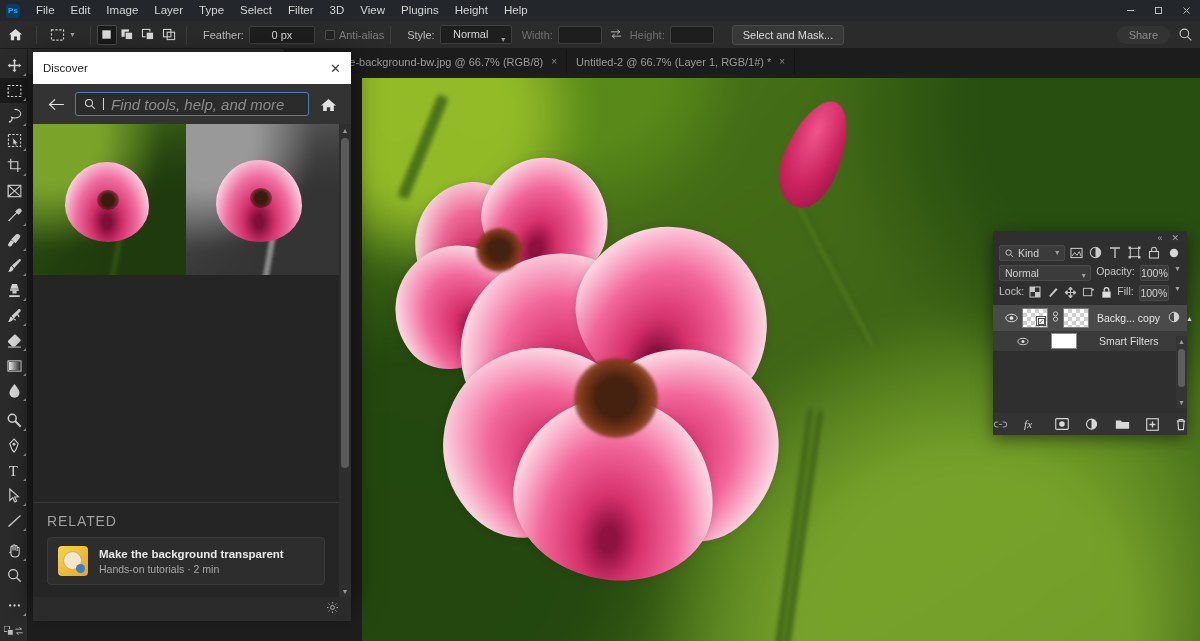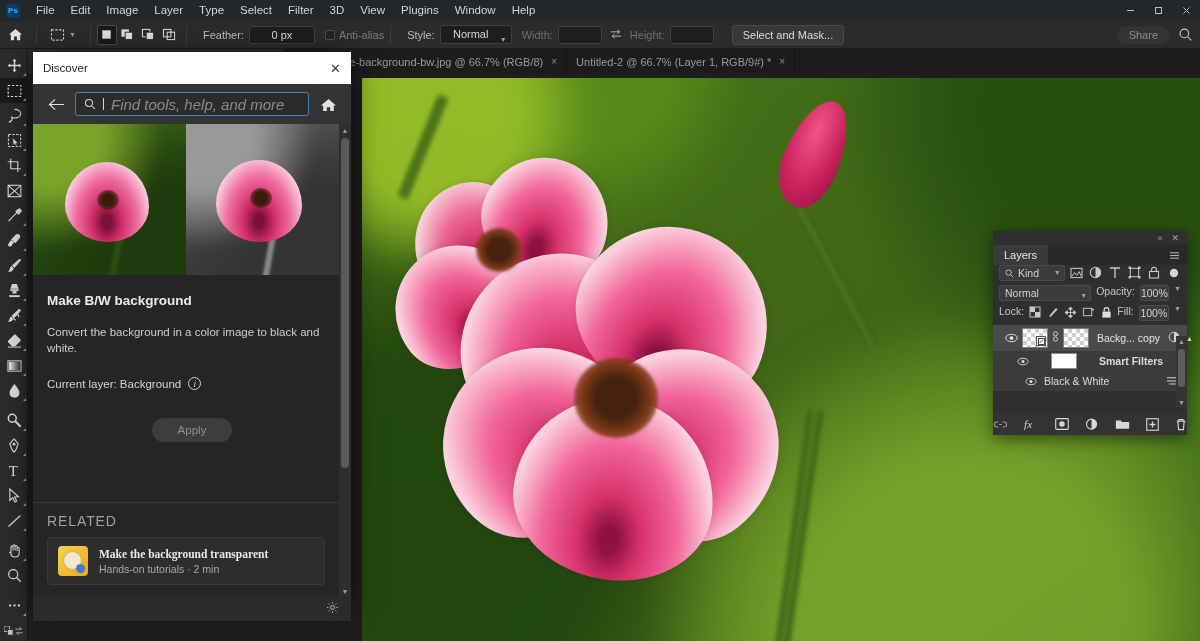--- a/index.html
+++ b/index.html
@@ -117,21 +117,21 @@
   .related-wrap{position:absolute;left:0;bottom:0;width:306px;background:#252525;border-top:1px solid #383838;padding:10px 14px 12px 14px;}
   .rel-h{font-size:14px;letter-spacing:.9px;color:#a0a0a0;}
   .rel-card{margin-top:8px;border:1px solid #3a3a3a;border-radius:4px;background:#2d2d2d;
     display:flex;align-items:center;gap:11px;padding:8px 10px;}
   .rel-thumb{width:30px;height:30px;border-radius:4px;flex:none;position:relative;overflow:hidden;
     background:linear-gradient(135deg,#f6d44a,#e8a62a);}
   .rel-thumb .circ{position:absolute;left:5px;top:5px;width:19px;height:19px;border-radius:50%;
     background:#f3e7cd;border:1.5px solid #cfae6a;}
   .rel-thumb .hand{position:absolute;right:3px;bottom:3px;width:9px;height:9px;border-radius:50%;
     background:#3f7fbf;}
-  .rel-t{font-size:11.5px;font-weight:bold;color:#e9e9e9;font-family:Liberation Serif, serif;}
+  .rel-t{font-size:11.5px;font-weight:bold;color:#e9e9e9;}
   .rel-s{font-size:10.5px;color:#a8a8a8;margin-top:3px;}
   .dsc-scroll{position:absolute;right:0;top:0;width:12px;height:473px;background:#2e2e2e;}
   .dsc-scroll .chev{position:absolute;left:0;width:12px;height:12px;display:flex;align-items:center;justify-content:center;color:#9a9a9a;font-size:7px;}
   .dsc-thumb{position:absolute;left:2px;top:14px;width:8px;height:330px;background:#5a5a5a;border-radius:4px;}
   .dsc-foot{height:24px;background:#2b2b2b;display:flex;align-items:center;justify-content:flex-end;padding-right:12px;}
 
   
   .layers{position:absolute;left:993px;top:231px;width:194px;height:204px;background:#2f2f2f;
     box-shadow:0 4px 16px rgba(0,0,0,.5);}
   .lp-top{height:14px;display:flex;align-items:center;justify-content:flex-end;gap:9px;padding-right:8px;color:#a5a5a5;font-size:9px;}
@@ -152,21 +152,21 @@
   .lp-chev{font-size:7px;color:#a0a0a0;}
   .lock-ico{width:14px;height:14px;display:flex;align-items:center;justify-content:center;}
   .lyr{display:flex;align-items:center;height:26px;gap:4px;padding-left:12px;background:#4a4a4a;}
   .lyr .eye{width:16px;display:flex;align-items:center;justify-content:center;}
   .lthumb{width:26px;height:20px;flex:none;position:relative;border:1px solid #7c7c7c;
     background:
       conic-gradient(#cfcfcf 25%,#ffffff 0 50%,#cfcfcf 0 75%,#ffffff 0) 0 0/8px 8px;}
   .lthumb .badge{position:absolute;right:1px;bottom:1px;width:10px;height:10px;background:#f2f2f2;
     border:1px solid #555;display:flex;align-items:center;justify-content:center;}
   .lname{font-size:10.5px;color:#e4e4e4;margin-left:4px;white-space:nowrap;}
-  .lyr-sub{display:flex;align-items:center;height:20px;padding-left:24px;gap:22px;background:#3b3b3b;font-weight:bold;}
+  .lyr-sub{display:flex;align-items:center;height:20px;padding-left:24px;gap:22px;background:#3b3b3b;}
   .lyr-sub2{display:flex;align-items:center;height:20px;padding-left:32px;gap:7px;background:#3b3b3b;}
   .mask-t{width:26px;height:16px;background:#fff;border:1px solid #8a8a8a;flex:none;}
   .sub-lbl{font-size:10.5px;color:#dcdcdc;}
   .lp-scroll{position:absolute;right:0;top:105px;width:11px;height:72px;background:#343434;}
   .lp-scroll .c{width:11px;height:11px;display:flex;align-items:center;justify-content:center;color:#9c9c9c;font-size:7px;}
   .lp-sbthumb{position:absolute;left:2px;top:13px;width:7px;height:38px;background:#5e5e5e;border-radius:4px;}
   .lp-bottom{position:absolute;left:0;bottom:0;width:194px;height:22px;background:#333;
     display:flex;align-items:center;justify-content:center;gap:16px;}
   .lp-bi{width:15px;height:15px;display:flex;align-items:center;justify-content:center;}
   .lp-thinrow{position:absolute;left:4px;bottom:22px;width:186px;height:7px;overflow:hidden;}
@@ -183,21 +183,21 @@
         <div class="menu-item">File</div>
         <div class="menu-item">Edit</div>
         <div class="menu-item">Image</div>
         <div class="menu-item">Layer</div>
         <div class="menu-item">Type</div>
         <div class="menu-item">Select</div>
         <div class="menu-item">Filter</div>
         <div class="menu-item">3D</div>
         <div class="menu-item">View</div>
         <div class="menu-item">Plugins</div>
-        <div class="menu-item">Window</div>
+        <div class="menu-item">Height</div>
         <div class="menu-item">Help</div>
       </div>
     <div class="win-ctrls">
       <div class="win-btn">
         <svg width="11" height="11" viewBox="0 0 11 11">
             <line x1="2" y1="5.5" x2="9" y2="5.5" stroke="#bdbdbd" stroke-width="1"></line>
           </svg>
       </div>
       <div class="win-btn">
         <svg width="11" height="11" viewBox="0 0 11 11">
@@ -291,21 +291,21 @@
   <div class="tabbar" id="tab-bar">
       <div class="tab active">
         <span>00% (output-make-background-bw, RGB/8#) *</span>
         <span class="x">×</span>
       </div>
       <div class="tab">
         <span>output-make-background-bw.jpg @ 66.7% (RGB/8)</span>
         <span class="x">×</span>
       </div>
       <div class="tab">
-        <span>Untitled-2 @ 66.7% (Layer 1, RGB/9#) *</span>
+        <span>Untitled-2 @ 66.7% (Layer 1, RGB/1#) *</span>
         <span class="x">×</span>
       </div>
     </div>
 
   <div class="toolbar" id="tool-bar">
       <div class="tool">
         <svg width="15" height="15" viewBox="0 0 16 16">
           <path d="M8 0.8 L10.2 3.4 H8.8 V7.2 H12.6 V5.8 L15.2 8 L12.6 10.2 V8.8 H8.8 V12.6 H10.2 L8 15.2 L5.8 12.6 H7.2 V8.8 H3.4 V10.2 L0.8 8 L3.4 5.8 V7.2 H7.2 V3.4 H5.8 Z" fill="#dcdcdc"></path>
         </svg>
         <span class="tri"></span>
@@ -538,31 +538,20 @@
           <div class="hero-core" style="left:64px;top:66px;width:22px;height:20px;"></div>
         </div>
         <div class="hero-half gray">
           <div class="hbg"></div>
           <div class="hstem" style="left:82px;top:88px;width:6px;height:70px;transform:rotate(10deg);"></div>
           <div class="hero-flower" style="left:30px;top:36px;width:86px;height:82px;"></div>
           <div class="hero-core" style="left:64px;top:64px;width:22px;height:20px;"></div>
         </div>
       </div>
 
-      <div class="dsc-sec">
-        <div class="dsc-h1">Make B/W background</div>
-        <div class="dsc-p">Convert the background in a color image to black and white.</div>
-        <div class="dsc-cur">
-          <span>Current layer: Background</span>
-          <span class="info-i">i</span>
-        </div>
-        <div class="applywrap">
-          <div class="apply">Apply</div>
-        </div>
-      </div>
 
       <div class="related-wrap">
         <div class="rel-h">RELATED</div>
         <div class="rel-card">
           <div class="rel-thumb">
             <span class="circ"></span>
             <span class="hand"></span>
           </div>
           <div>
             <div class="rel-t">Make the background transparent</div>
@@ -586,30 +575,20 @@
           </svg>
       </span>
     </div>
   </div>
 
   <div class="layers">
     <div class="lp-top">
       <span>«</span>
       <span>✕</span>
     </div>
-    <div class="lp-tabs">
-      <div class="lp-tab">Layers</div>
-      <div class="lp-menu">
-        <svg width="11" height="9" viewBox="0 0 12 10">
-            <line x1="1" y1="2" x2="11" y2="2" stroke="#b0b0b0" stroke-width="1.2"></line>
-            <line x1="1" y1="5" x2="11" y2="5" stroke="#b0b0b0" stroke-width="1.2"></line>
-            <line x1="1" y1="8" x2="11" y2="8" stroke="#b0b0b0" stroke-width="1.2"></line>
-          </svg>
-      </div>
-    </div>
 
     <div class="lp-row">
       <div class="lp-kind">
         <svg width="9" height="9" viewBox="0 0 10 10">
             <circle cx="4" cy="4" r="3" fill="none" stroke="#c8c8c8" stroke-width="1"></circle>
             <line x1="6.2" y1="6.2" x2="9" y2="9" stroke="#c8c8c8" stroke-width="1"></line>
           </svg>
         <span>Kind</span>
         <span class="sc">▼</span>
       </div>
@@ -734,36 +713,20 @@
       <span class="eye">
         <svg width="12" height="9" viewBox="0 0 14 10">
             <ellipse cx="7" cy="5" rx="6" ry="3.8" fill="none" stroke="#e0e0e0" stroke-width="1"></ellipse>
             <circle cx="7" cy="5" r="1.8" fill="#e0e0e0"></circle>
           </svg>
       </span>
       <span class="mask-t"></span>
       <span class="sub-lbl">Smart Filters</span>
     </div>
 
-    <div class="lyr-sub2">
-      <span class="eye">
-        <svg width="12" height="9" viewBox="0 0 14 10">
-            <ellipse cx="7" cy="5" rx="6" ry="3.8" fill="none" stroke="#e0e0e0" stroke-width="1"></ellipse>
-            <circle cx="7" cy="5" r="1.8" fill="#e0e0e0"></circle>
-          </svg>
-      </span>
-      <span class="sub-lbl">Black &amp; White</span>
-      <span style="margin-left:auto;margin-right:8px;">
-        <svg width="13" height="11" viewBox="0 0 14 12">
-            <line x1="1" y1="3" x2="13" y2="3" stroke="#d0d0d0" stroke-width="1.1"></line>
-            <line x1="1" y1="6.5" x2="13" y2="6.5" stroke="#d0d0d0" stroke-width="1.1"></line>
-            <line x1="3.5" y1="9.8" x2="10.5" y2="9.8" stroke="#d0d0d0" stroke-width="1.1"></line>
-          </svg>
-      </span>
-    </div>
 
     <div class="lp-thinrow"><span class="g"></span></div>
 
     <div class="lp-scroll">
       <div class="c">▲</div>
       <div class="lp-sbthumb"></div>
       <div class="c" style="position:absolute;bottom:0;">▼</div>
     </div>
 
     <div class="lp-bottom">

